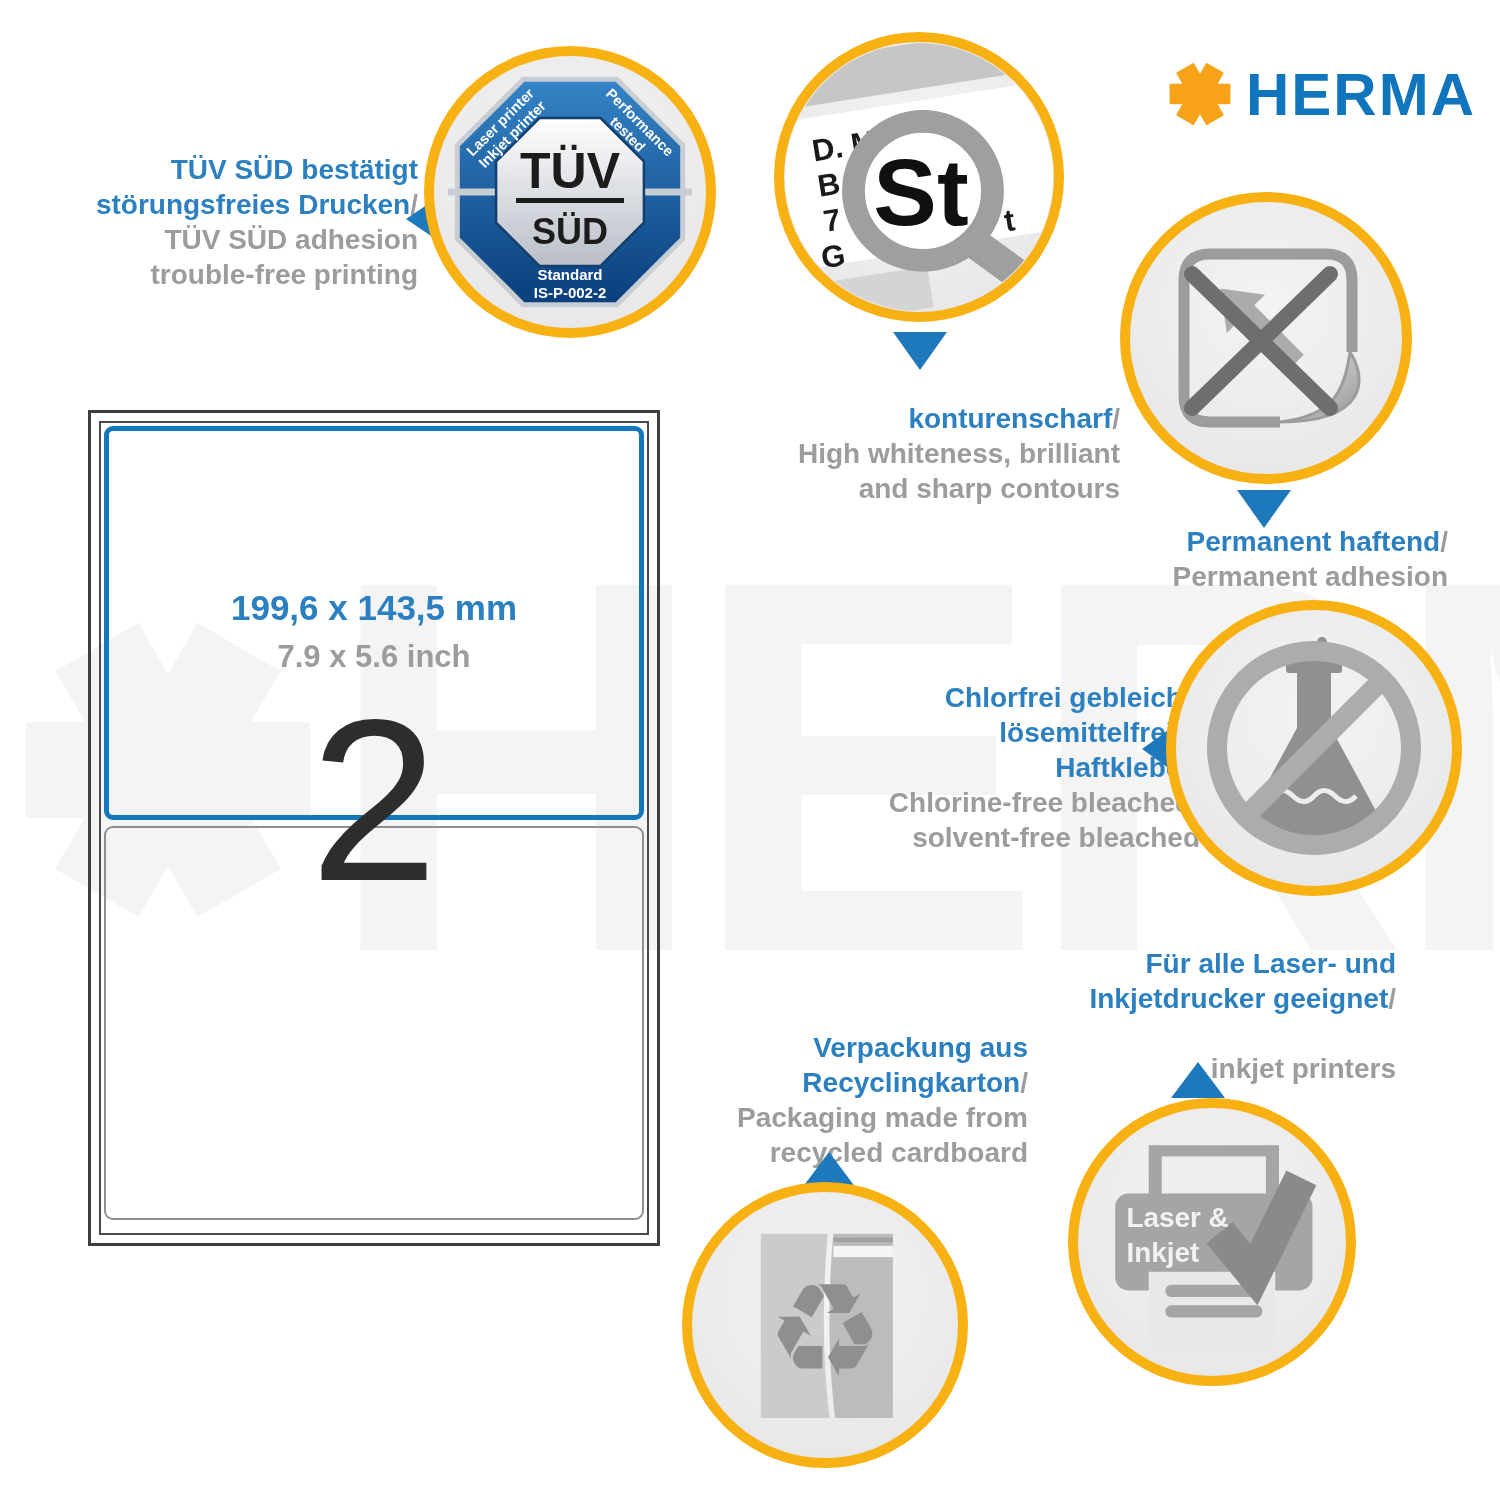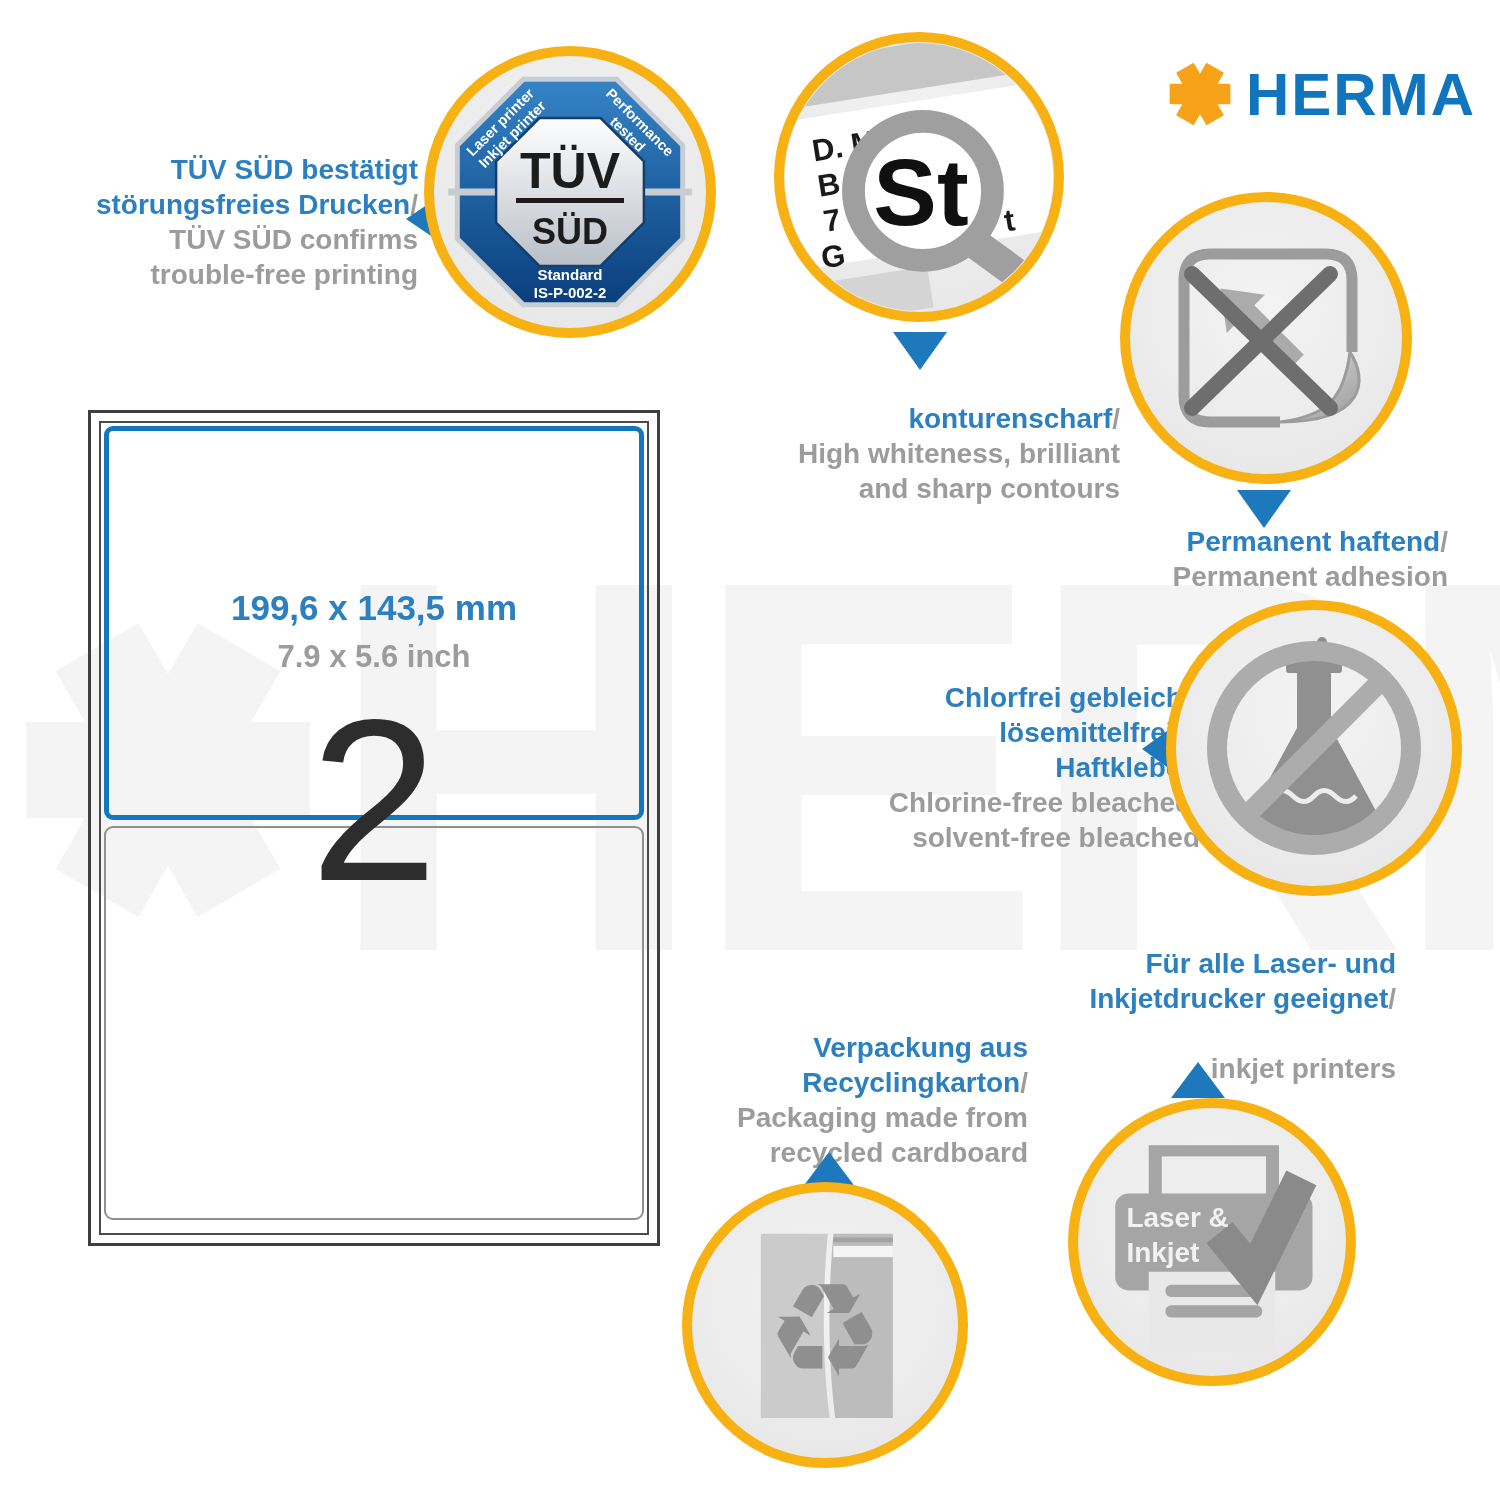--- a/index.html
+++ b/index.html
@@ -85,21 +85,21 @@
         <rect x="-57" y="-19" width="114" height="38" rx="2" transform="rotate(60)"></rect>
         <rect x="-57" y="-19" width="114" height="38" rx="2" transform="rotate(120)"></rect>
       </g>
     </svg>
     <span class="brand">HERMA</span>
   </div>
 
   <div class="ftext" id="t-tuv" style="left:28px;top:152px;width:390px;">
     <span class="de">TÜV SÜD bestätigt</span><br>
     <span class="de">störungsfreies Drucken</span><span class="sl">/</span><br>
-    <span class="en">TÜV SÜD confirms</span><br>
+    <span class="en">TÜV SÜD adhesion</span><br>
     <span class="en">trouble-free printing</span>
   </div>
   <div class="arr arr-left" style="left:406px;top:196px;"></div>
 
   <div class="circle" style="left:424px;top:46px;width:292px;height:292px;">
     <svg width="252" height="252" viewBox="-126 -126 252 252">
       <defs>
         <linearGradient id="bgrad" x1="0" y1="0" x2="0" y2="1">
           <stop offset="0" stop-color="#3584c6"></stop>
             <stop offset="1" stop-color="#0a3e7c"></stop>

